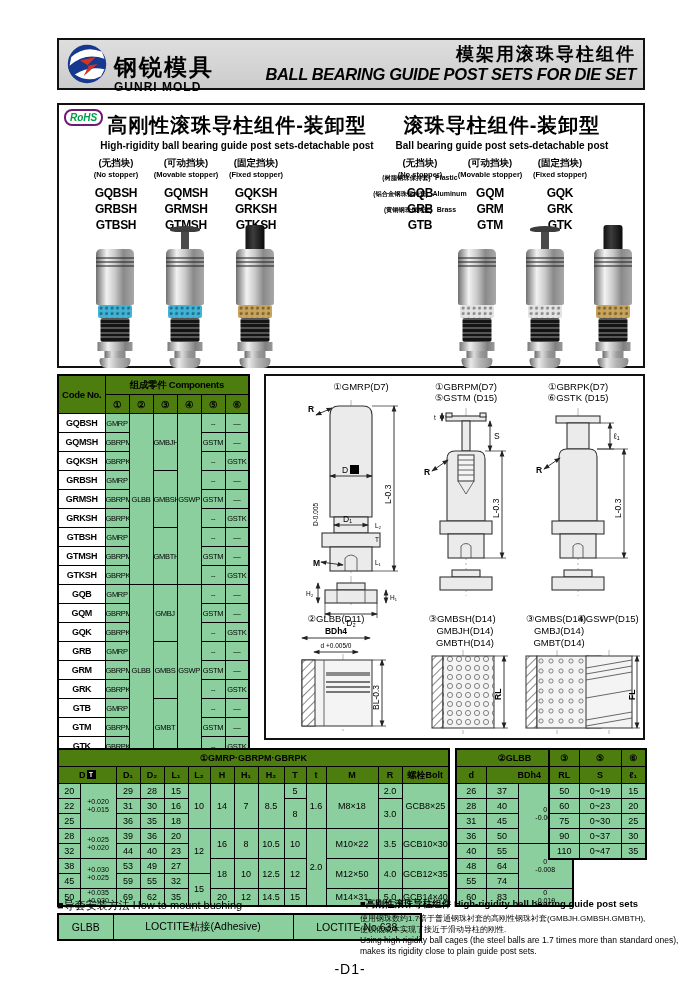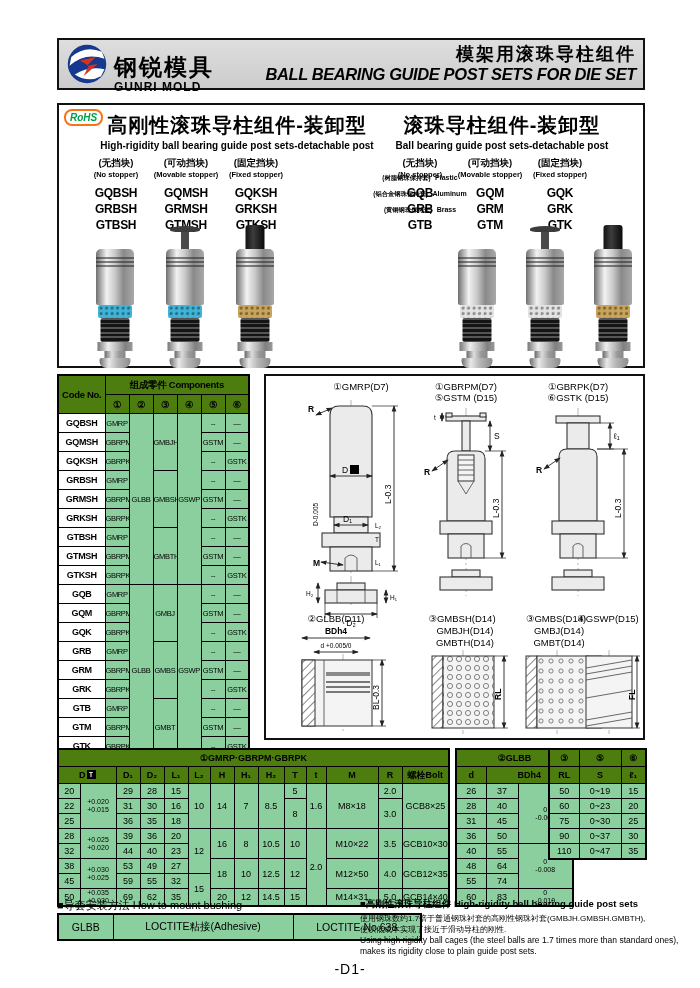--- a/index.html
+++ b/index.html
@@ -13,21 +13,21 @@
   .logo{width:42px;height:42px;margin-left:7px;flex:0 0 auto;}
   .brand{margin-left:6px;line-height:1;margin-top:20px;}
   .brand-zh{font-size:23px;font-weight:bold;letter-spacing:2px;}
   .brand-en{font-size:12px;font-weight:bold;letter-spacing:1px;margin-top:2px;}
   .titles{margin-left:auto;text-align:right;padding-right:7px;line-height:1.15;}
   .title-zh{font-size:18px;font-weight:bold;letter-spacing:2px;}
   .title-en{font-size:16.5px;font-weight:bold;font-style:italic;letter-spacing:-0.4px;}
 
   
   .frame{position:absolute;left:57px;top:103px;width:584px;height:261px;border:2px solid #111;}
-  .rohs{position:absolute;left:5px;top:4px;border:2px solid #f97316;border-radius:8px;
+  .rohs{position:absolute;left:5px;top:4px;border:2px solid #701a75;border-radius:8px;
         color:#00a04a;font-size:10px;font-weight:bold;font-style:italic;padding:0 4px;line-height:13px;}
   .sec{position:absolute;top:7px;width:300px;}
   .sec-zh{text-align:center;font-size:20px;font-weight:bold;letter-spacing:1px;}
   .sec-en{text-align:center;font-size:10px;font-weight:bold;margin-top:1px;white-space:nowrap;}
   .stop-row,.code-grid{display:grid;grid-template-columns:repeat(3,70px);justify-items:center;margin-left:-6px;}
   .sec-r .stop-row,.sec-r .code-grid{margin-left:33px;}
   .stop-row{margin-top:6px;}
   .stop-zh{font-size:9.5px;font-weight:bold;text-align:center;}
   .stop-en{font-size:7.5px;font-weight:bold;text-align:center;}
   .code-grid{margin-top:7px;grid-auto-rows:16px;}

